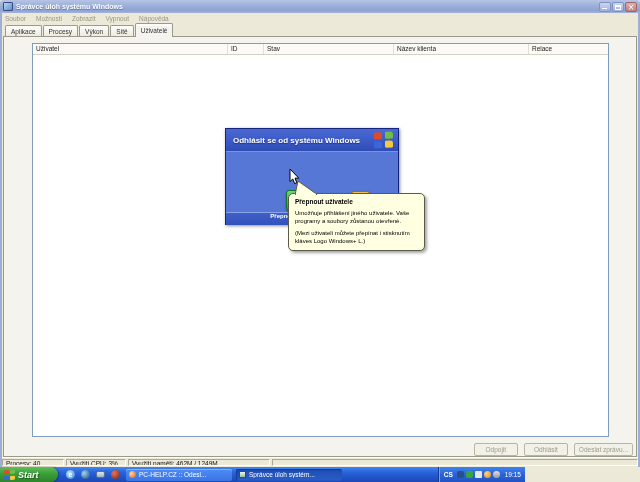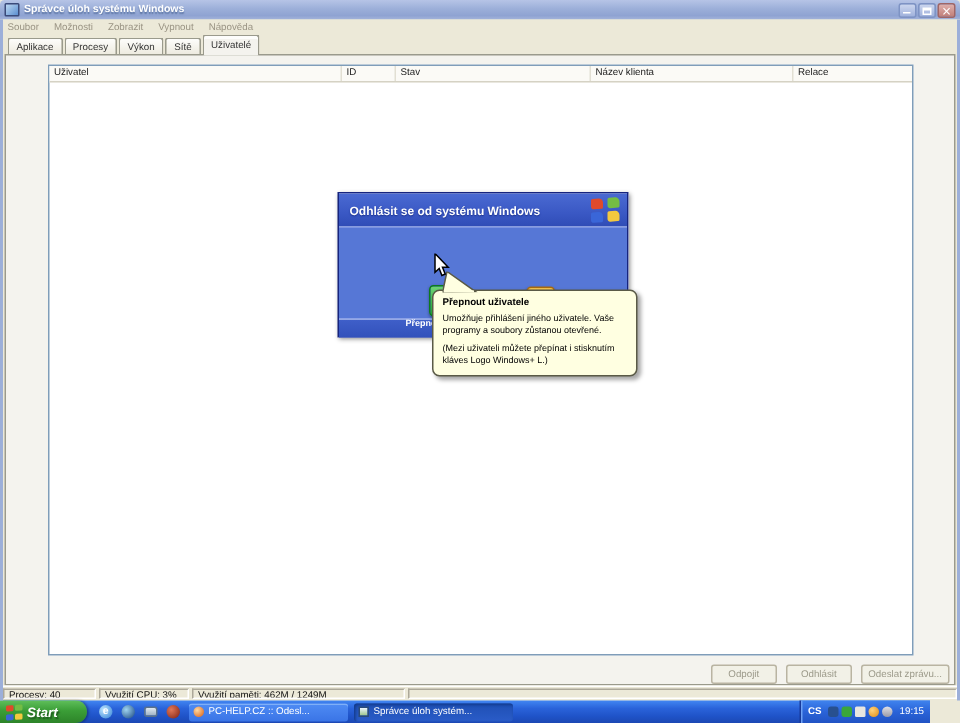--- a/index.html
+++ b/index.html
@@ -51,21 +51,21 @@
   .statusbar{position:absolute;left:0;top:457px;width:640px;height:10px;background:#ece9d8;
     border-top:1px solid #fff;display:flex;gap:2px;padding:1px 2px;box-sizing:border-box;}
   .spanel{border:1px solid;border-color:#aca899 #fff #fff #aca899;font-size:6.5px;color:#111;
     line-height:7px;padding-left:3px;box-sizing:border-box;white-space:nowrap;overflow:hidden;}
   .sp1{width:62px;} .sp2{width:60px;} .sp3{width:142px;} .spf{flex:1;}
 
   .edgeL,.edgeR{position:absolute;top:13px;width:2px;height:454px;background:#9cafd9;z-index:4;}
   .edgeL{left:0;} .edgeR{right:0;}
 
   
-  .dialog{position:absolute;left:225px;top:128px;width:194px;height:97px;z-index:5;
+  .dialog{position:absolute;left:225px;top:128px;width:174px;height:97px;z-index:5;
     border:1px solid #16247e;box-shadow:1px 1px 3px rgba(0,0,0,.45);box-sizing:border-box;}
   .dtitle{height:23px;background:linear-gradient(180deg,#4a6ad2 0%,#3a58c4 60%,#2f4cb6 100%);
     border-bottom:1px solid #7b93e2;display:flex;align-items:center;padding:0 5px 0 7px;box-sizing:border-box;}
   .dtitle-text{flex:1;color:#fff;font-weight:bold;font-size:8px;text-shadow:0 1px 1px #1a2f88;white-space:nowrap;}
   .dbody{height:60px;background:#5677d6;position:relative;}
   .dfooter{height:12px;background:linear-gradient(180deg,#3f5fc9,#3251bb);border-top:1px solid #8ba1e6;}
   .winflag{position:relative;width:19px;height:16px;transform:skewY(-4deg);}
   .winflag i{position:absolute;width:8px;height:7px;border-radius:1px 3px 1px 2px;}
   .winflag .r{left:0;top:0;background:#e04a2b;} .winflag .g{right:0;top:0;background:#74bd44;}
   .winflag .b{left:0;bottom:0;background:#3a66d8;} .winflag .y{right:0;bottom:0;background:#f3c93f;}
@@ -87,21 +87,21 @@
     border:1px solid #5a5a46;border-radius:5px;box-shadow:2px 2px 3px rgba(0,0,0,.35);
     padding:4px 6px 5px 6px;box-sizing:border-box;}
   .tt-tail{position:absolute;left:6px;top:-13px;z-index:7;}
   .tt-title{font-size:6.5px;font-weight:bold;color:#000;margin-bottom:4px;}
   .tt-body,.tt-note{font-size:6px;color:#000;line-height:1.35;}
   .tt-note{margin-top:4px;}
 
   .cursor{position:absolute;left:289px;top:169px;z-index:8;}
 
   
-  .taskbar{position:absolute;left:0;top:467px;width:620px;height:15px;
+  .taskbar{position:absolute;left:0;top:467px;width:525px;height:15px;
     background:linear-gradient(180deg,#4186f2 0%,#2a63da 35%,#1f53c8 70%,#1c48b4 100%);display:flex;align-items:center;}
   .startbtn{height:15px;width:58px;border-radius:0 8px 8px 0;
     background:linear-gradient(180deg,#5fbf5a 0%,#3b9e37 45%,#2d8429 100%);
     box-shadow:1px 0 2px rgba(0,0,0,.4);display:flex;align-items:center;gap:3px;padding-left:4px;box-sizing:border-box;}
   .startbtn .winflag{width:11px;height:10px;}
   .startbtn .winflag i{width:5px;height:4px;border-radius:1px;}
   .start-label{color:#fff;font-size:9px;font-weight:bold;font-style:italic;text-shadow:1px 1px 1px #1c5a1c;}
   .quicklaunch{display:flex;align-items:center;gap:6px;margin:0 6px 0 8px;}
   .ql{width:9px;height:9px;border-radius:2px;}
   .ql1{background:radial-gradient(circle at 35% 35%,#bfe6ff,#2f7fd6);border-radius:50%;color:#fff;font-size:7px;line-height:9px;text-align:center;font-weight:bold;}

